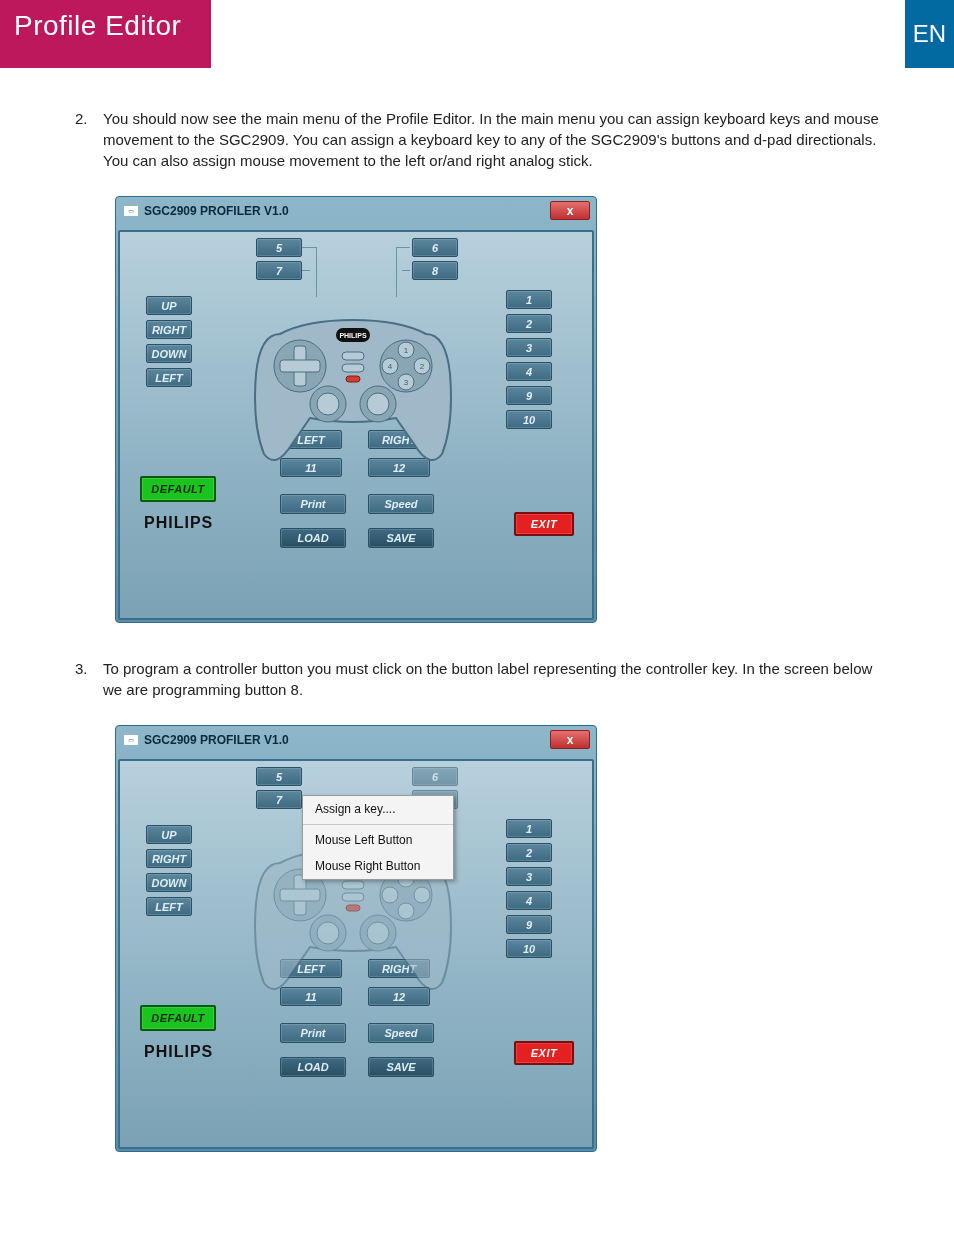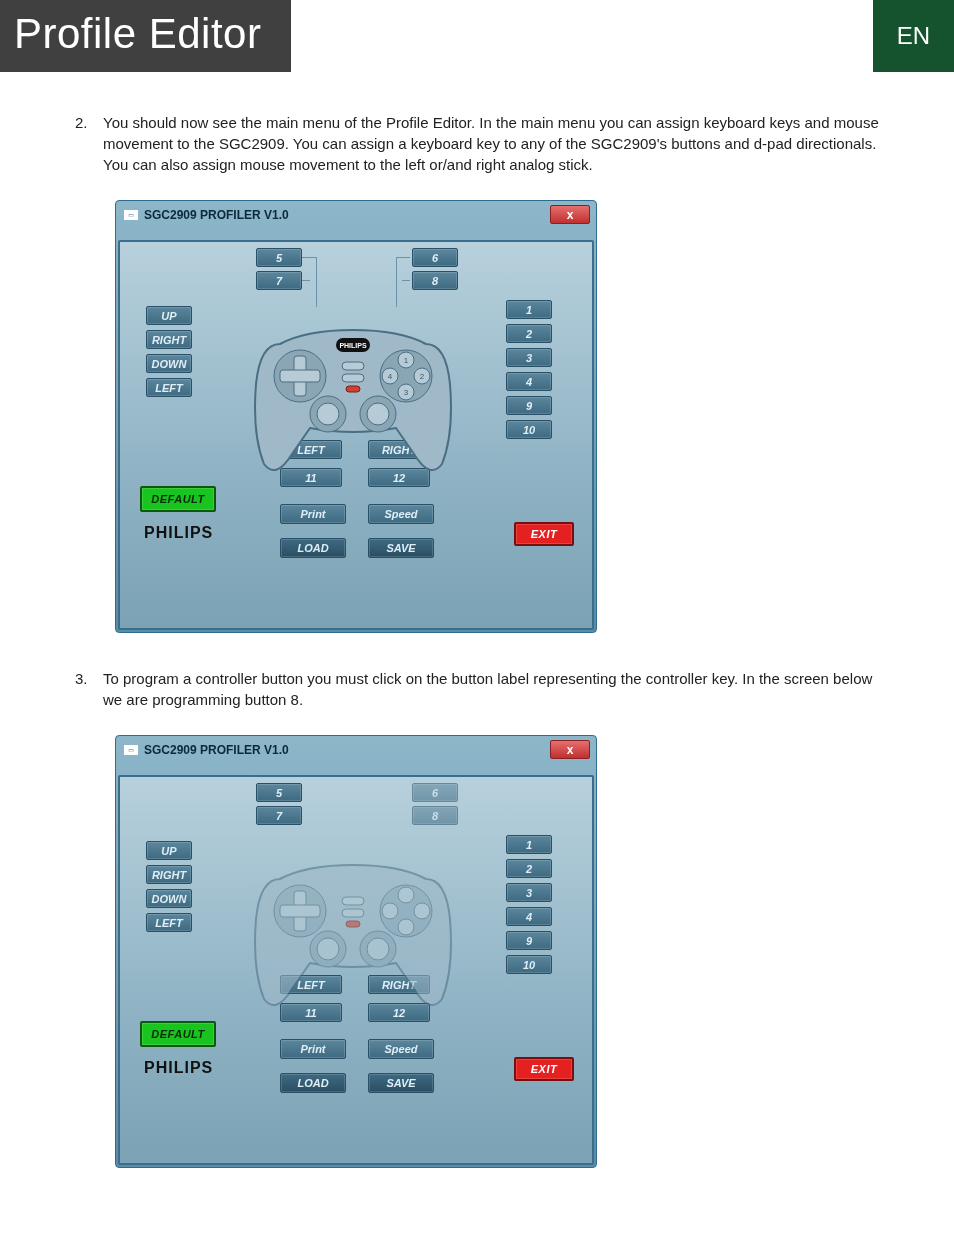--- a/index.html
+++ b/index.html
@@ -7,38 +7,38 @@
     font-family: Arial, Helvetica, sans-serif;
     background: #fff;
     color: #222;
     width: 954px;
   }
   .header {
     display: flex;
     margin-bottom: 40px;
   }
   .header-left {
-    background: #404040;
+    background: #be185d;
     color: #fff;
-    font-size: 42px;
+    font-size: 28px;
     font-weight: 300;
     padding: 10px 30px 14px 14px;
     letter-spacing: 0.5px;
     flex: 0 0 auto;
     font-family: "Gill Sans", "Segoe UI Light", Arial, sans-serif;
   }
   .header-spacer {
     flex: 1;
   }
   .header-right {
-    background: #14532d;
+    background: #0369a1;
     color: #fff;
     font-size: 24px;
     font-weight: 300;
-    padding: 20px 24px;
+    padding: 20px 8px;
     flex: 0 0 auto;
     display: flex;
     align-items: center;
     font-family: "Gill Sans", "Segoe UI Light", Arial, sans-serif;
   }
   .content {
     padding: 0 75px 0 75px;
   }
   .step {
     display: flex;
@@ -60,21 +60,21 @@
   .win {
     border: 1px solid #2f6b8f;
     background: linear-gradient(#8db6c9, #5a8da6);
     border-radius: 4px;
     padding: 2px;
     font-family: "Segoe UI", Arial, sans-serif;
   }
   .win-titlebar {
     display: flex;
     align-items: center;
-    padding: 2px 4px 16px 6px;
+    padding: 2px 4px 10px 6px;
     font-size: 12px;
     color: #0a2a3a;
   }
   .win-titlebar .app-icon {
     width: 14px; height: 10px;
     background: #fff;
     margin-right: 6px;
     font-size: 6px;
     color: #3b6e8c;
     display:flex;align-items:center;justify-content:center;
@@ -316,20 +316,26 @@
             <rect x="92" y="38" width="22" height="8" rx="4" fill="#b6cbd6" stroke="#4a6e83"></rect>
             <rect x="92" y="50" width="22" height="8" rx="4" fill="#b6cbd6" stroke="#4a6e83"></rect>
             <rect x="96" y="62" width="14" height="6" rx="3" fill="#d04030" stroke="#7a2018"></rect>
             <circle cx="78" cy="90" r="18" fill="#8aa6b5" stroke="#4a6e83"></circle>
             <circle cx="78" cy="90" r="11" fill="#b6cbd6" stroke="#4a6e83"></circle>
             <circle cx="128" cy="90" r="18" fill="#8aa6b5" stroke="#4a6e83"></circle>
             <circle cx="128" cy="90" r="11" fill="#b6cbd6" stroke="#4a6e83"></circle>
           </svg>
         </div>
 
+        <div class="context-menu" style="left:182px; top:34px;">
+          <div class="menu-item">Assign a key....</div>
+          <div class="menu-sep"></div>
+          <div class="menu-item">Mouse Left Button</div>
+          <div class="menu-item">Mouse Right Button</div>
+        </div>
 
         <div style="position:absolute; left:20px; top:244px;" class="default-box">DEFAULT</div>
         <div style="position:absolute; left:24px; top:282px;" class="philips-logo">PHILIPS</div>
 
         <div style="position:absolute; left:160px; top:262px;" class="btn-box">Print</div>
         <div style="position:absolute; left:248px; top:262px;" class="btn-box">Speed</div>
         <div style="position:absolute; left:160px; top:296px;" class="btn-box dark">LOAD</div>
         <div style="position:absolute; left:248px; top:296px;" class="btn-box dark">SAVE</div>
 
         <div style="position:absolute; right:18px; top:280px;" class="exit-box">EXIT</div>

